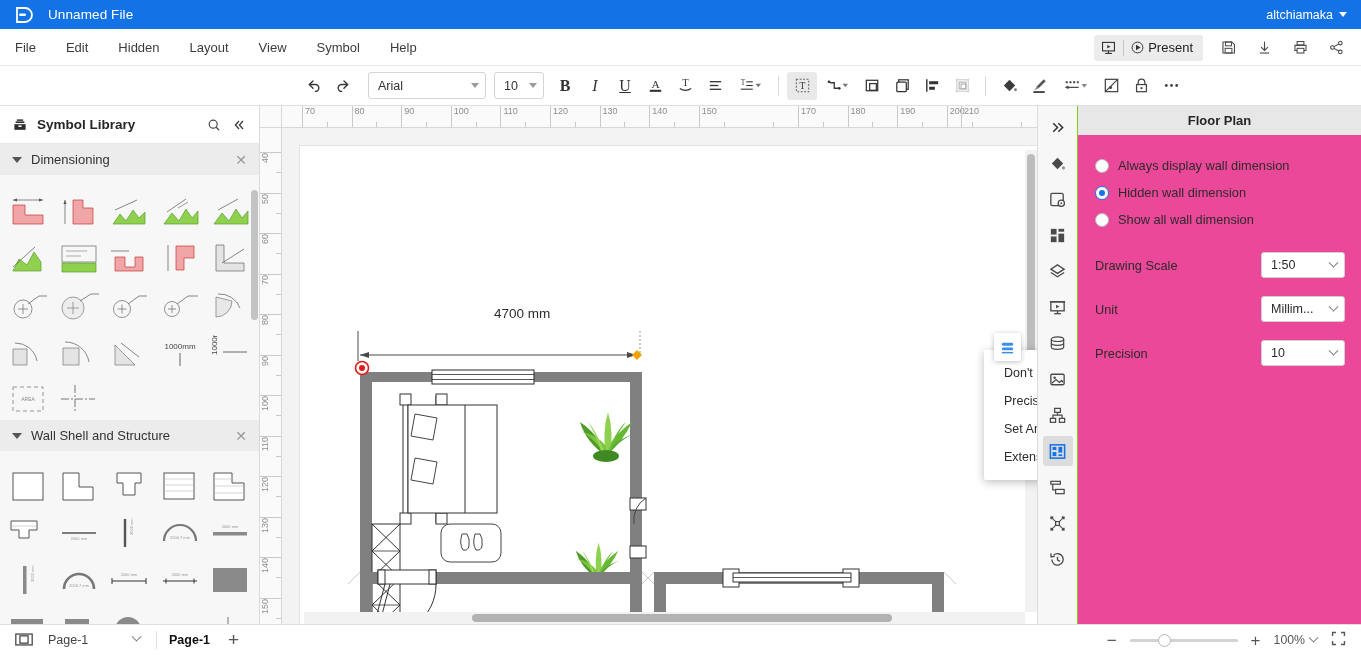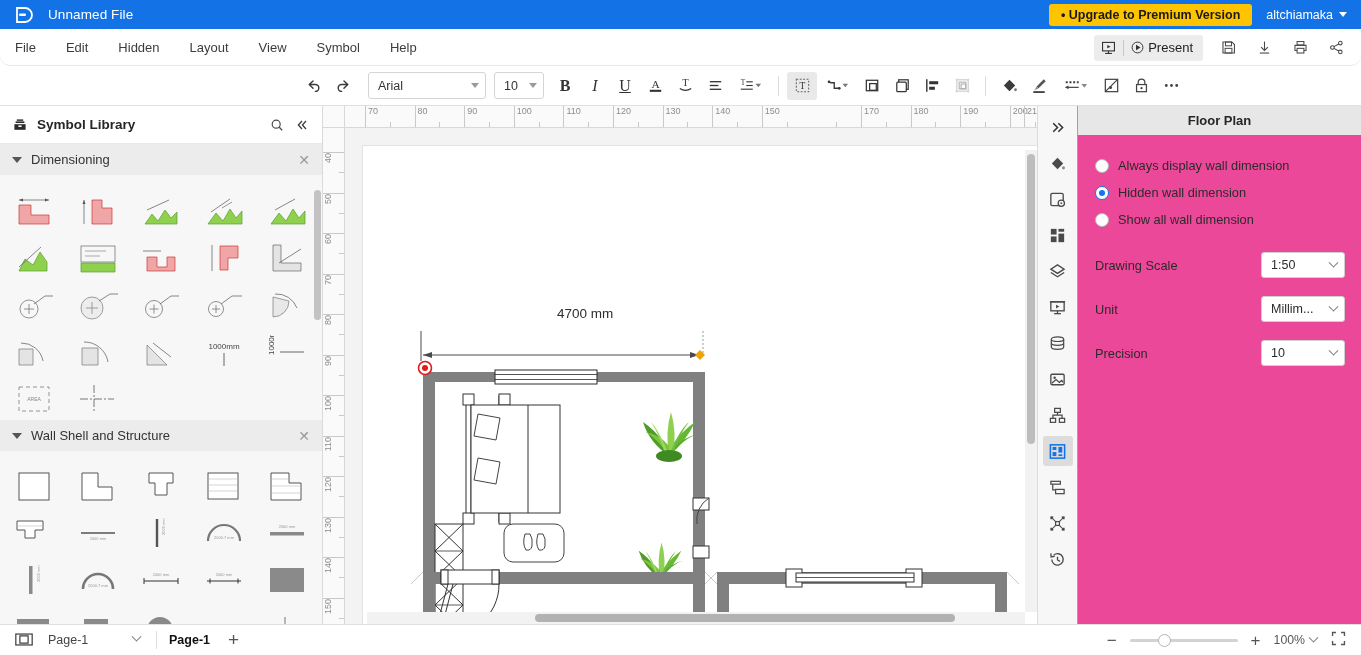--- a/index.html
+++ b/index.html
@@ -20,21 +20,21 @@
   .app-title { font-size:13.5px; color:#fff; letter-spacing:.1px; }
   .title-right { position:absolute; right:0; top:0; height:29px; display:flex; align-items:center; gap:14px; padding-right:14px;}
   .upgrade-btn {
     background:#ffc400; color:#1a1a1a; font-weight:bold; font-size:12.5px;
     border-radius:3px; padding:4px 12px; white-space:nowrap; cursor:pointer;
   }
   .user-name { font-size:12.5px; color:#fff; display:flex; align-items:center; gap:6px; cursor:pointer;}
   .caret-down { width:0;height:0;border-left:4px solid transparent;border-right:4px solid transparent;border-top:5px solid #fff; }
 
   
-  .menubar { height:37px; background:#fff; display:flex; align-items:center; position:relative; border-bottom:1px solid #e7e7e7;border-radius:10px;}
+  .menubar { height:37px; background:#fff; display:flex; align-items:center; position:relative; border-bottom:1px solid #e7e7e7;}
   .menu-item { padding:0 15px; font-size:13px; color:#3c3c3c; line-height:37px; cursor:pointer; }
   .menubar-right { position:absolute; right:8px; top:0; height:37px; display:flex; align-items:center; gap:2px; }
   .mb-btn { width:34px; height:26px; display:flex;align-items:center;justify-content:center;cursor:pointer;border-radius:2px;}
   .present-group { display:flex; align-items:center; background:#ececec; border-radius:3px; height:26px; margin-right:6px;}
   .present-group .seg { display:flex;align-items:center;justify-content:center;height:26px;cursor:pointer;padding:0 6px;}
   .present-group .seg.lbl { padding-right:10px; font-size:13px; color:#222; gap:3px;}
   .vline { width:1px; height:16px; background:#c8c8c8; }
 
   
   .toolbar { height:40px; background:#fff; border-bottom:1px solid #e0e0e0; display:flex; align-items:center; padding-left:298px; gap:0; position:relative;}
@@ -47,21 +47,21 @@
   }
   .sel .arr { width:0;height:0;border-left:4px solid transparent;border-right:4px solid transparent;border-top:5px solid #9a9a9a; margin-left:6px;}
   .font-sel { width:118px; margin-right:8px;}
   .size-sel { width:50px; margin-right:6px;}
   .tb-lbl { font-size:16px; color:#333; }
 
   
   .main { display:flex; height:calc(655px - 29px - 37px - 41px - 30px); }
 
   
-  .left-panel { width:323px; background:#fff; border-right:1px solid #dadada; display:flex;flex-direction:column; }
+  .left-panel { width:260px; background:#fff; border-right:1px solid #dadada; display:flex;flex-direction:column; }
   .lib-header { height:38px; display:flex; align-items:center; padding:0 12px; gap:9px; border-bottom:1px solid #e9e9e9;}
   .lib-title { font-weight:bold; font-size:13.5px; color:#262626; flex:1;}
   .lib-ico { cursor:pointer; color:#555; display:flex;align-items:center;}
   .lib-body { flex:1; overflow:hidden; position:relative; background:#f7f7f7;}
   .group-header {
     height:31px; background:#ececec; display:flex; align-items:center; padding:0 12px; gap:9px;
     font-size:13px; color:#333; cursor:pointer;
   }
   .tri { width:0;height:0;border-left:5px solid transparent;border-right:5px solid transparent;border-top:6px solid #555; }
   .gh-close { margin-left:auto; color:#999; font-size:14px; cursor:pointer; }
@@ -145,21 +145,20 @@
 
 <div class="titlebar">
   <div class="logo-box">
     <svg width="20" height="20" viewBox="0 0 20 20">
       <path d="M3 3 h8 a7 7 0 0 1 0 14 h-8 z" fill="none" stroke="#ffffff" stroke-width="1.8"></path>
       <rect x="5" y="8.4" width="7" height="2.6" rx="1.3" fill="#ffffff"></rect>
     </svg>
   </div>
   <div class="app-title">Unnamed File</div>
   <div class="title-right">
-    <div class="upgrade-btn">• Upgrade to Premium Version</div>
     <div class="user-name">
       <span>altchiamaka</span>
       <span class="caret-down"></span>
     </div>
   </div>
 </div>
 
 <div class="menubar">
   <div class="menu-item">File</div>
   <div class="menu-item">Edit</div>

